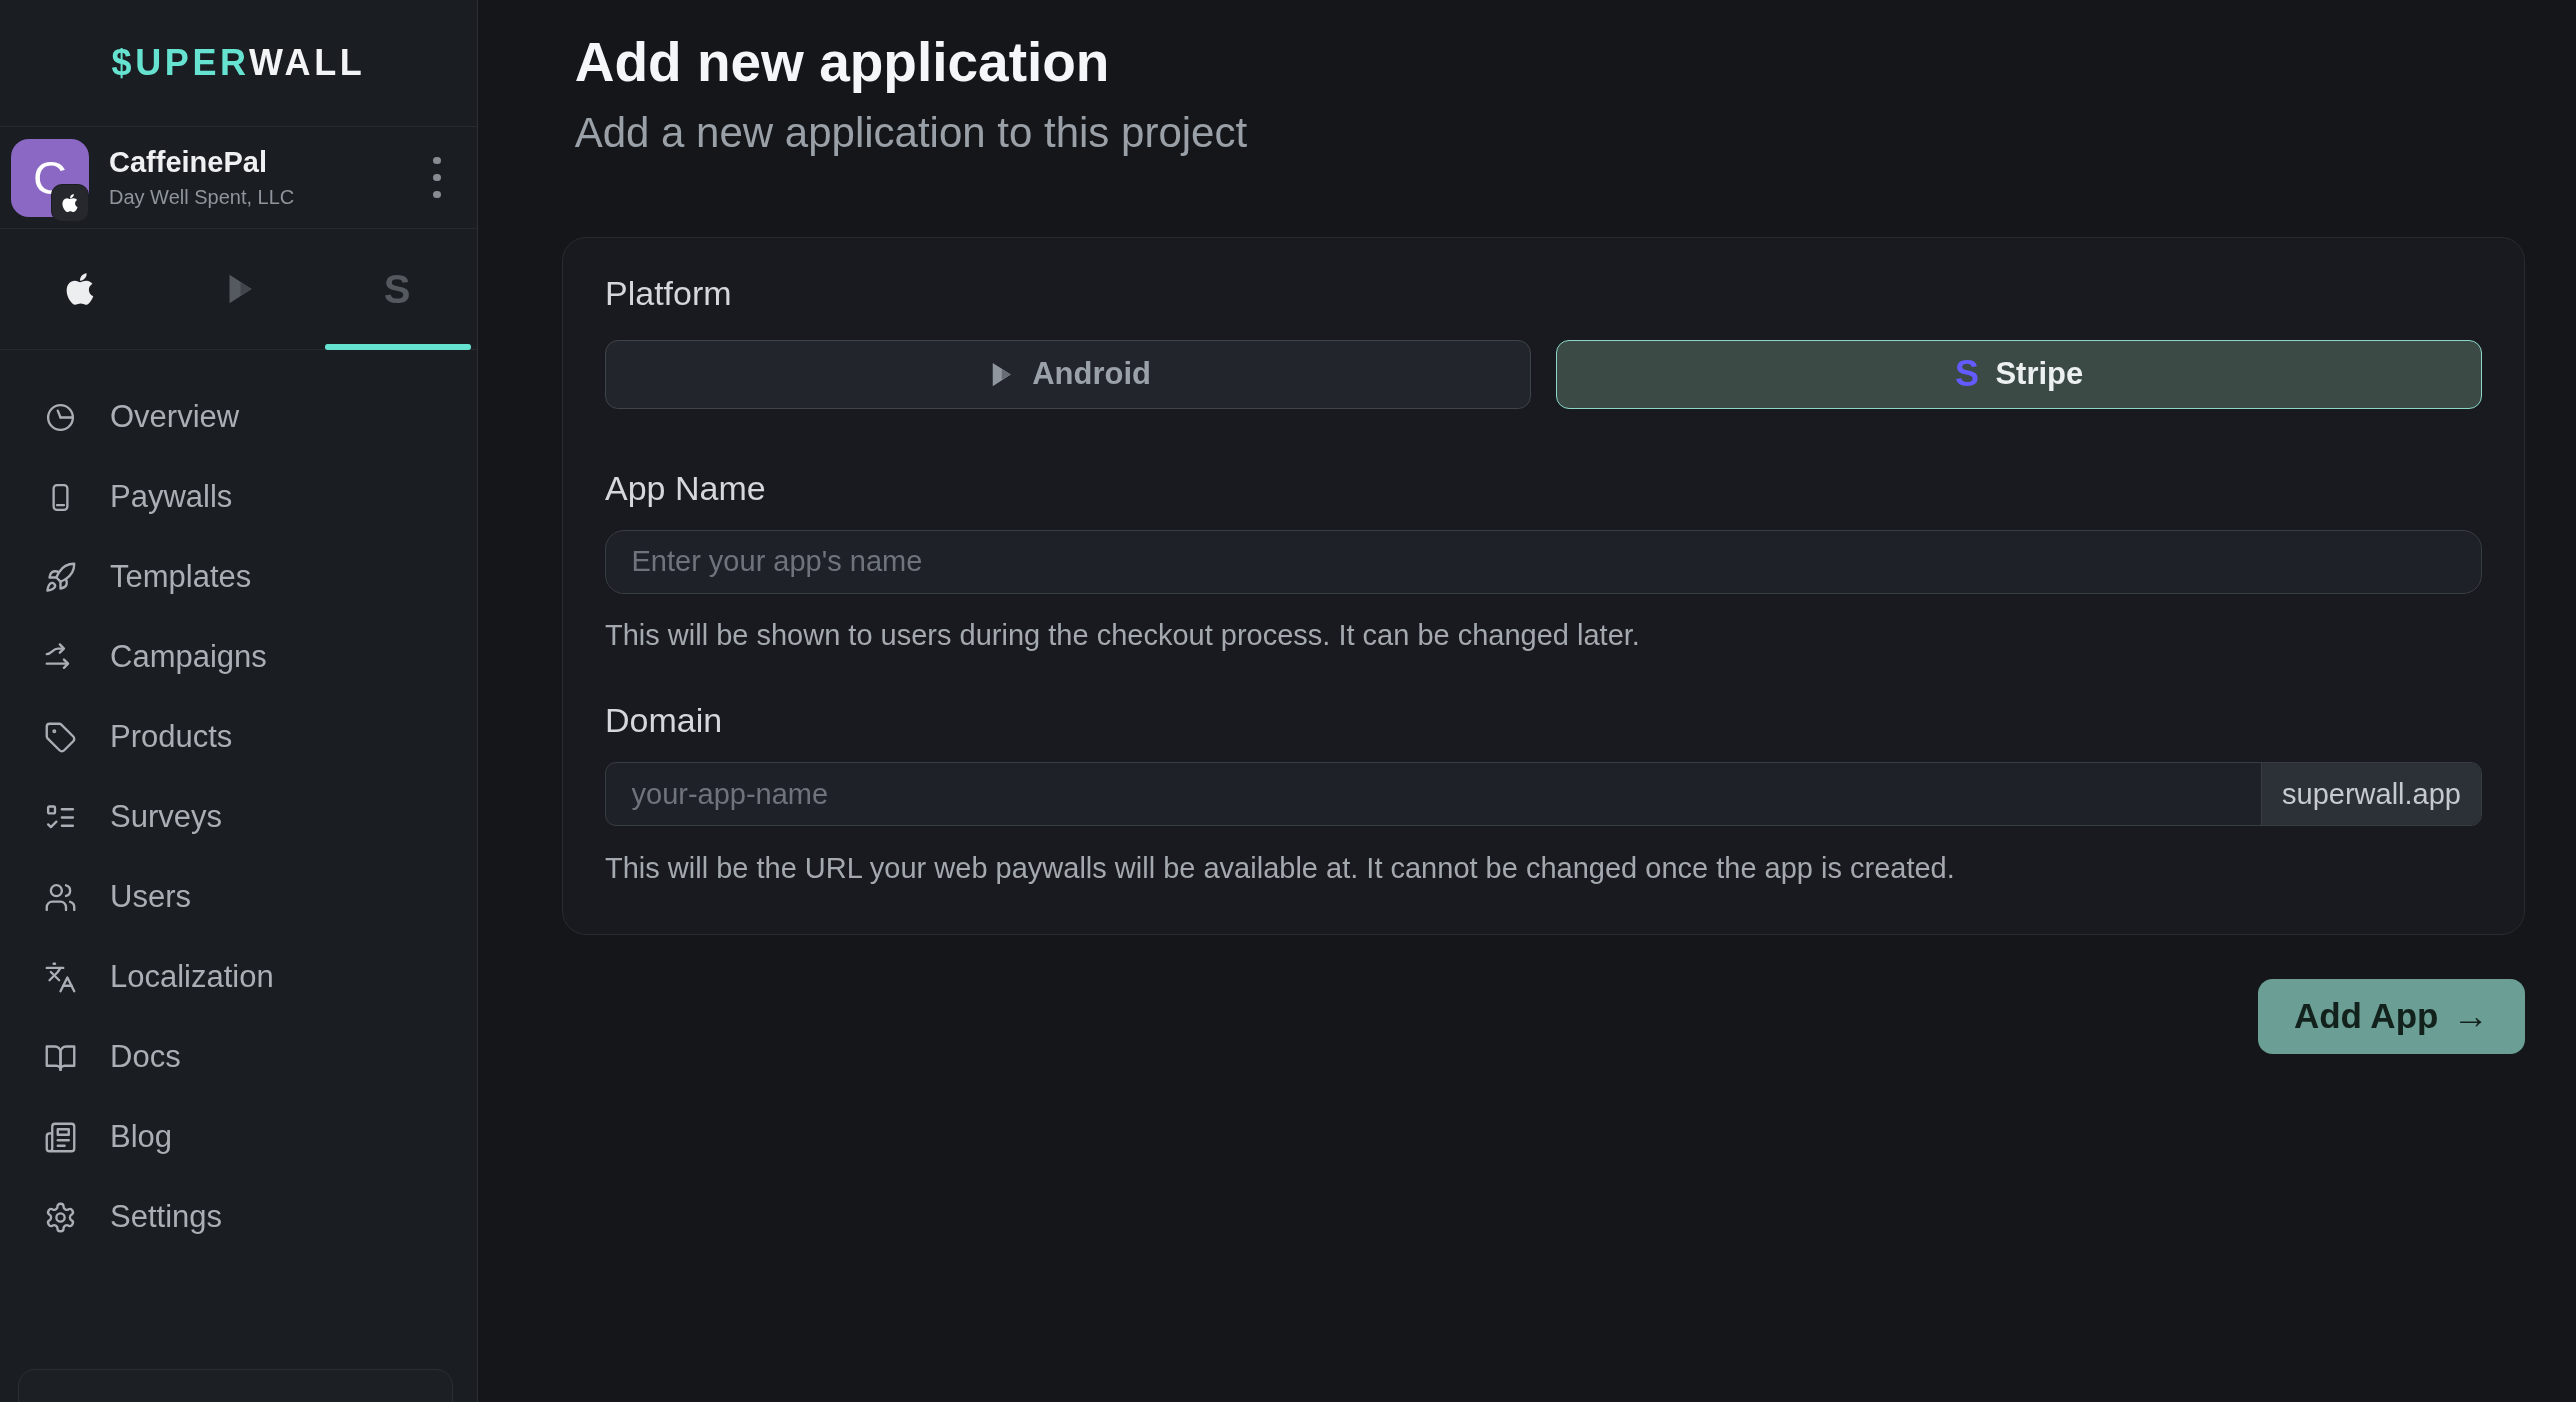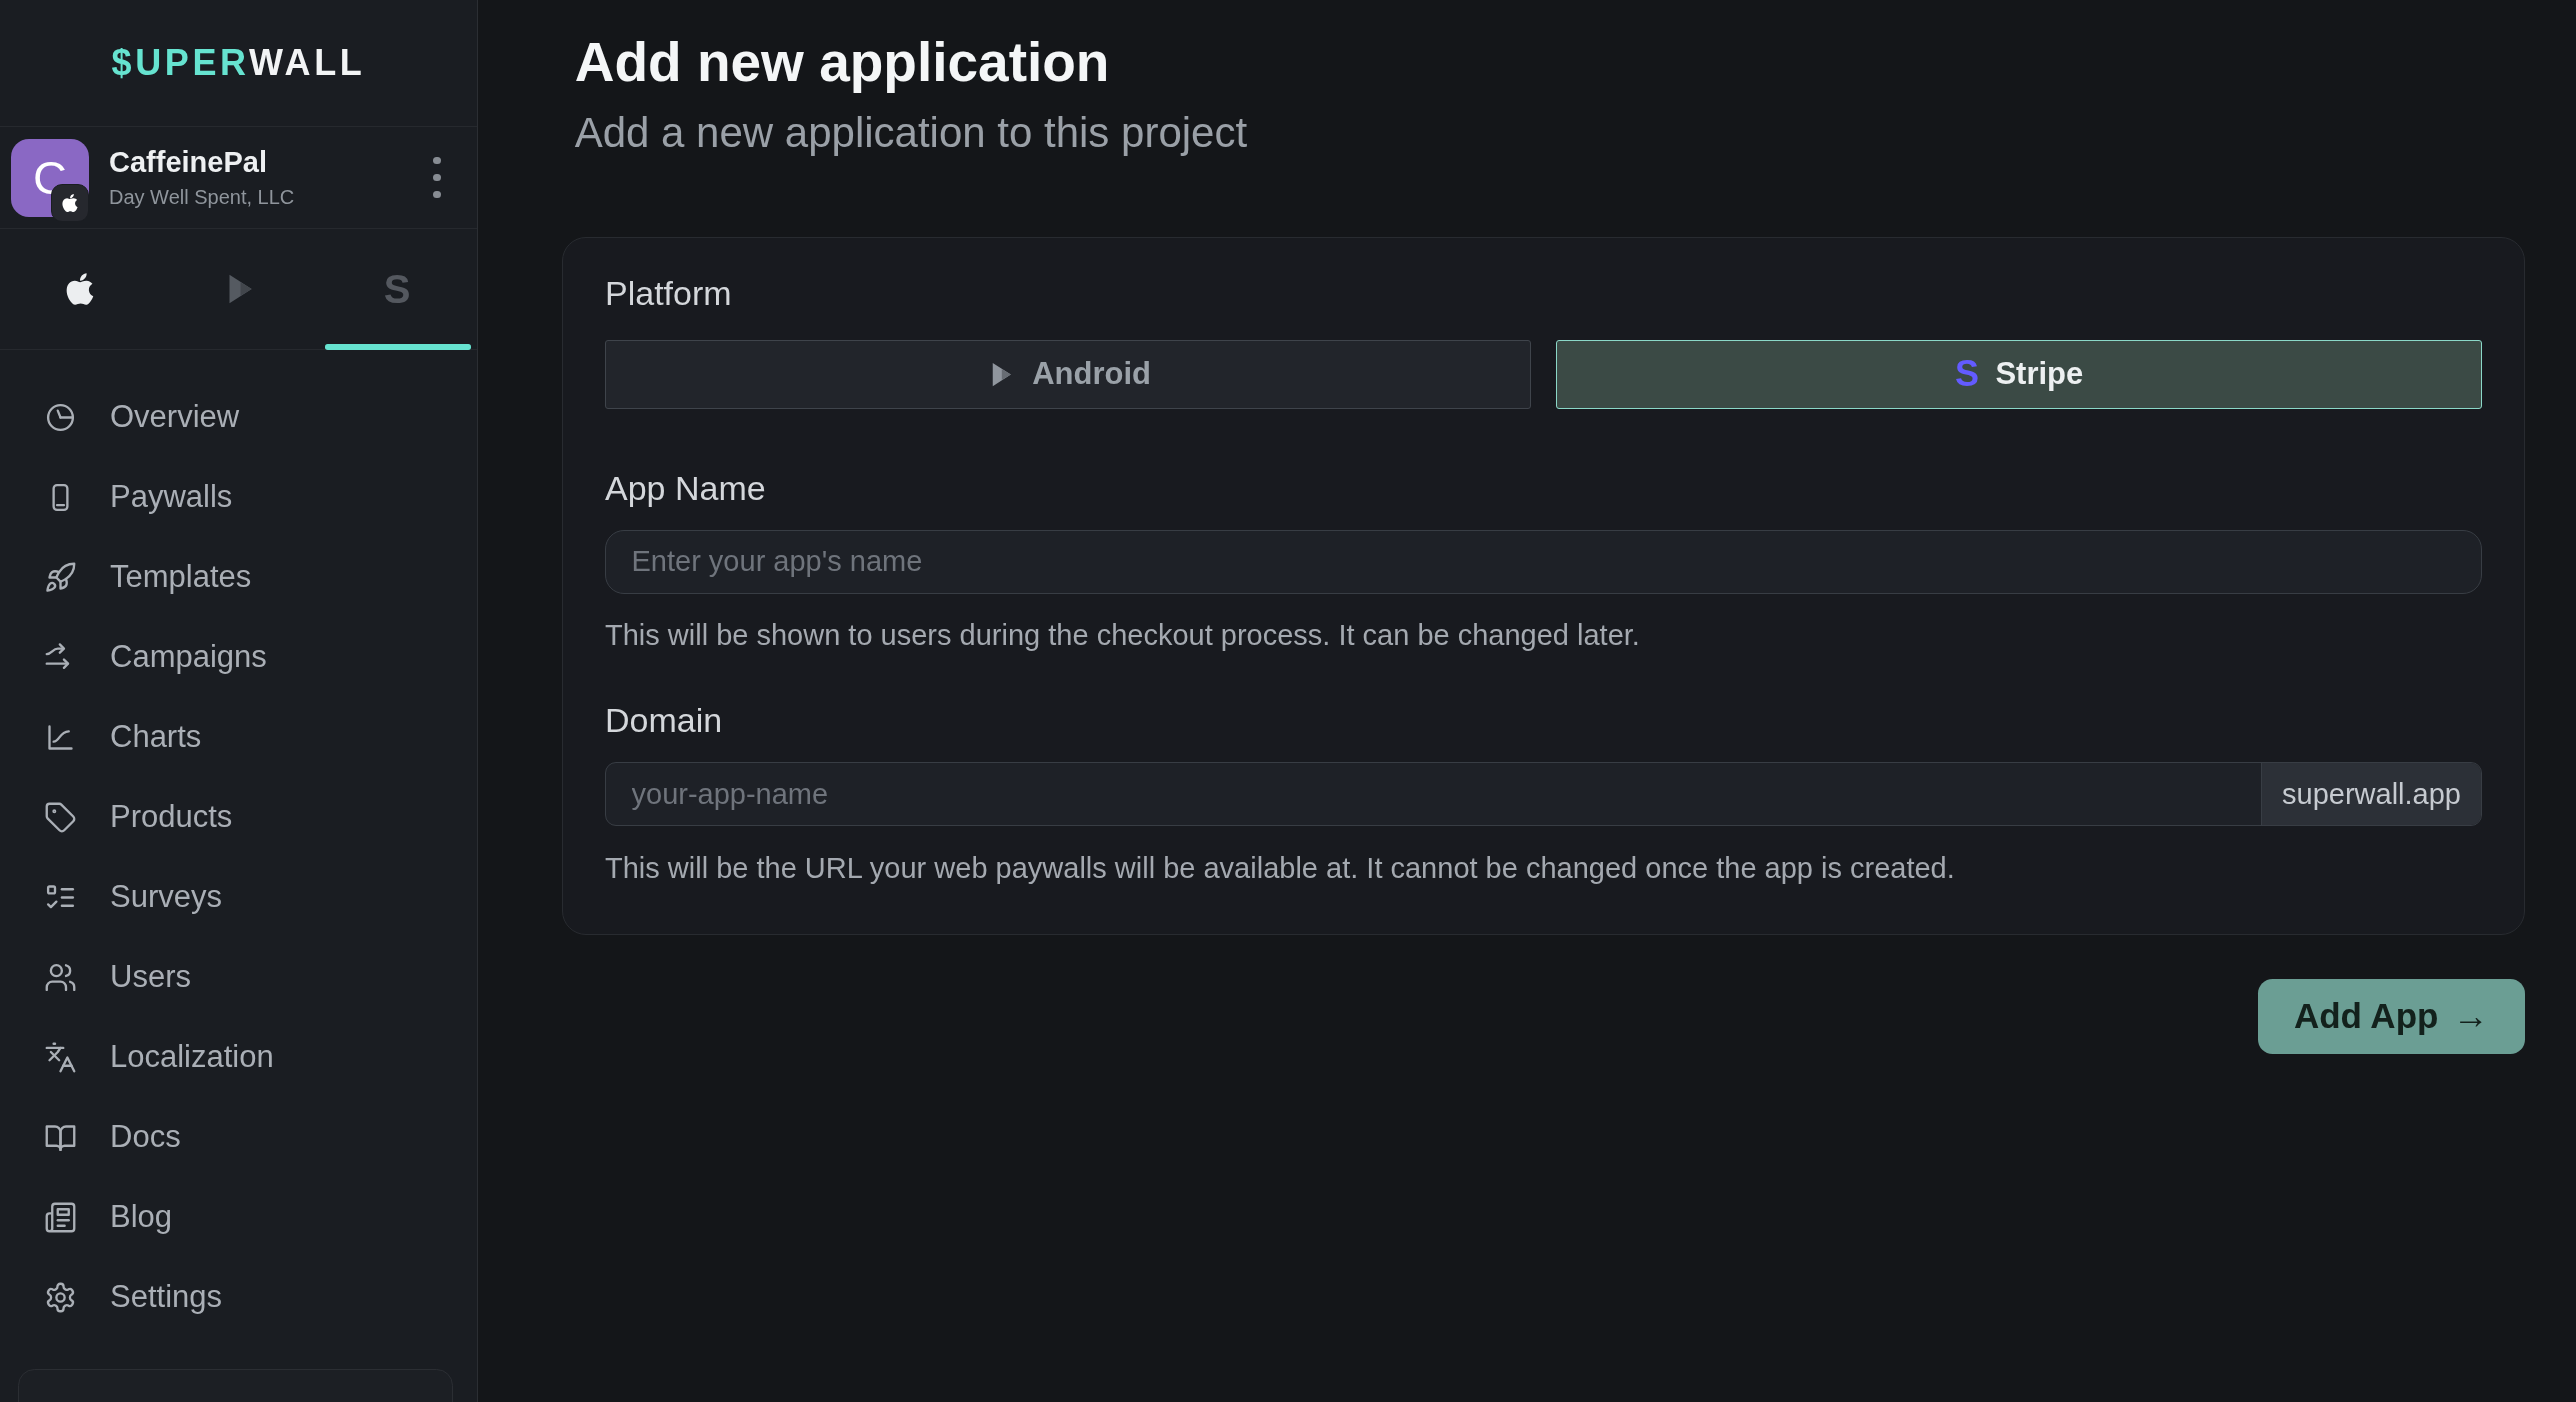--- a/index.html
+++ b/index.html
@@ -70,21 +70,21 @@
   .page-title { font-size:55px; font-weight:700; color:#f4f6f7; margin-left:12.7px; line-height:1.15; }
   .page-subtitle { font-size:42px; color:#9aa0a7; margin:14.6px 0 0 12.7px; }
 
   .card {
     margin-top:80px; width:1963px; border:0.9px solid #282b30; border-radius:24px;
     background:#181a1f; padding:36px 42px 49px;
   }
   .field-label { font-size:34px; color:#d4d7db; }
   .btn-row { display:flex; gap:25.5px; margin-top:27px; }
   .platform-btn {
-    flex:1; height:69px; border-radius:3px; display:flex; align-items:center;
+    flex:1; height:69px; border-radius:13px; display:flex; align-items:center;
     justify-content:center; gap:16.4px; cursor:pointer;
   }
   .platform-btn.android { background:#22252b; border:1.8px solid #3f444b; }
   .platform-btn.android .lbl { font-size:31px; font-weight:700; color:#9aa1a8; }
   .platform-btn.stripe { background:#3b4a45; border:1.8px solid #8bd8c8; }
   .platform-btn.stripe .s { font-size:36px; font-weight:800; color:var(--stripe-blurple); }
   .platform-btn.stripe .lbl { font-size:31px; font-weight:800; color:#edf0f1; }
 
   .mt-66 { margin-top:60px; }
   .mt-54 { margin-top:49px; }
@@ -195,27 +195,20 @@
       <span>Templates</span>
     </div>
     <div class="nav-item">
       <svg class="icn" width="33" height="33" viewBox="0 0 24 24">
         <path d="M2 16.5h15"></path>
           <path d="m14.5 13.5 3 3-3 3"></path>
         <path d="M2 9.5c3.5 0 4.5-4 8-4h4"></path>
           <path d="m11.5 2.5 3 3-3 3"></path>
       </svg>
       <span>Campaigns</span>
-    </div>
-    <div class="nav-item">
-      <svg class="icn" width="33" height="33" viewBox="0 0 24 24">
-        <path d="M4 4v16h16"></path>
-          <path d="M7 15c4.5 0 4-7 11-7.5"></path>
-      </svg>
-      <span>Charts</span>
     </div>
     <div class="nav-item">
       <svg class="icn" width="33" height="33" viewBox="0 0 24 24">
         <path d="M12.586 2.586A2 2 0 0 0 11.172 2H4a2 2 0 0 0-2 2v7.172a2 2 0 0 0 .586 1.414l8.704 8.704a2.426 2.426 0 0 0 3.42 0l6.58-6.58a2.426 2.426 0 0 0 0-3.42z"></path>
         <circle cx="7.5" cy="7.5" r="0.6"></circle>
       </svg>
       <span>Products</span>
     </div>
     <div class="nav-item">
       <svg class="icn" width="33" height="33" viewBox="0 0 24 24">

